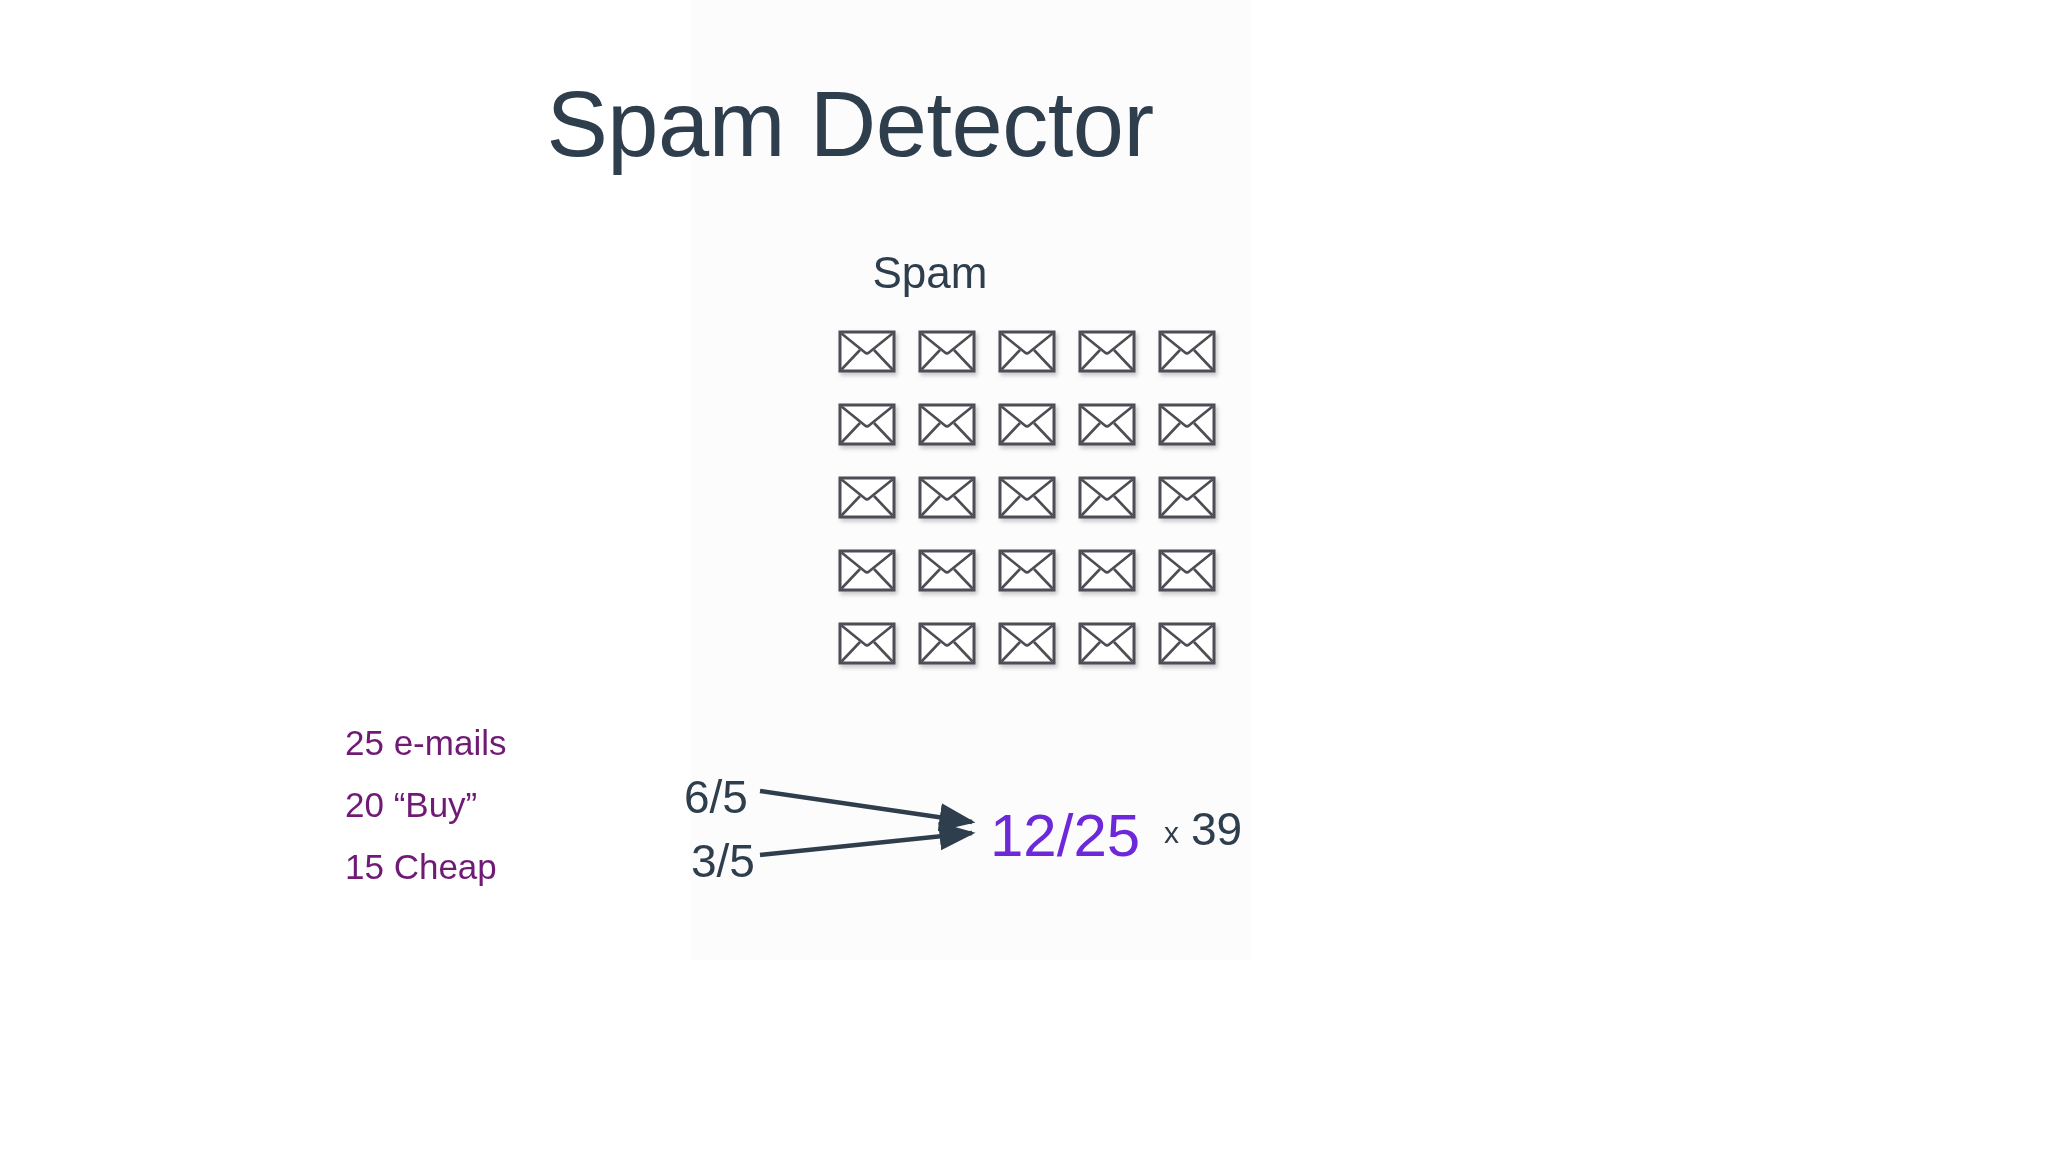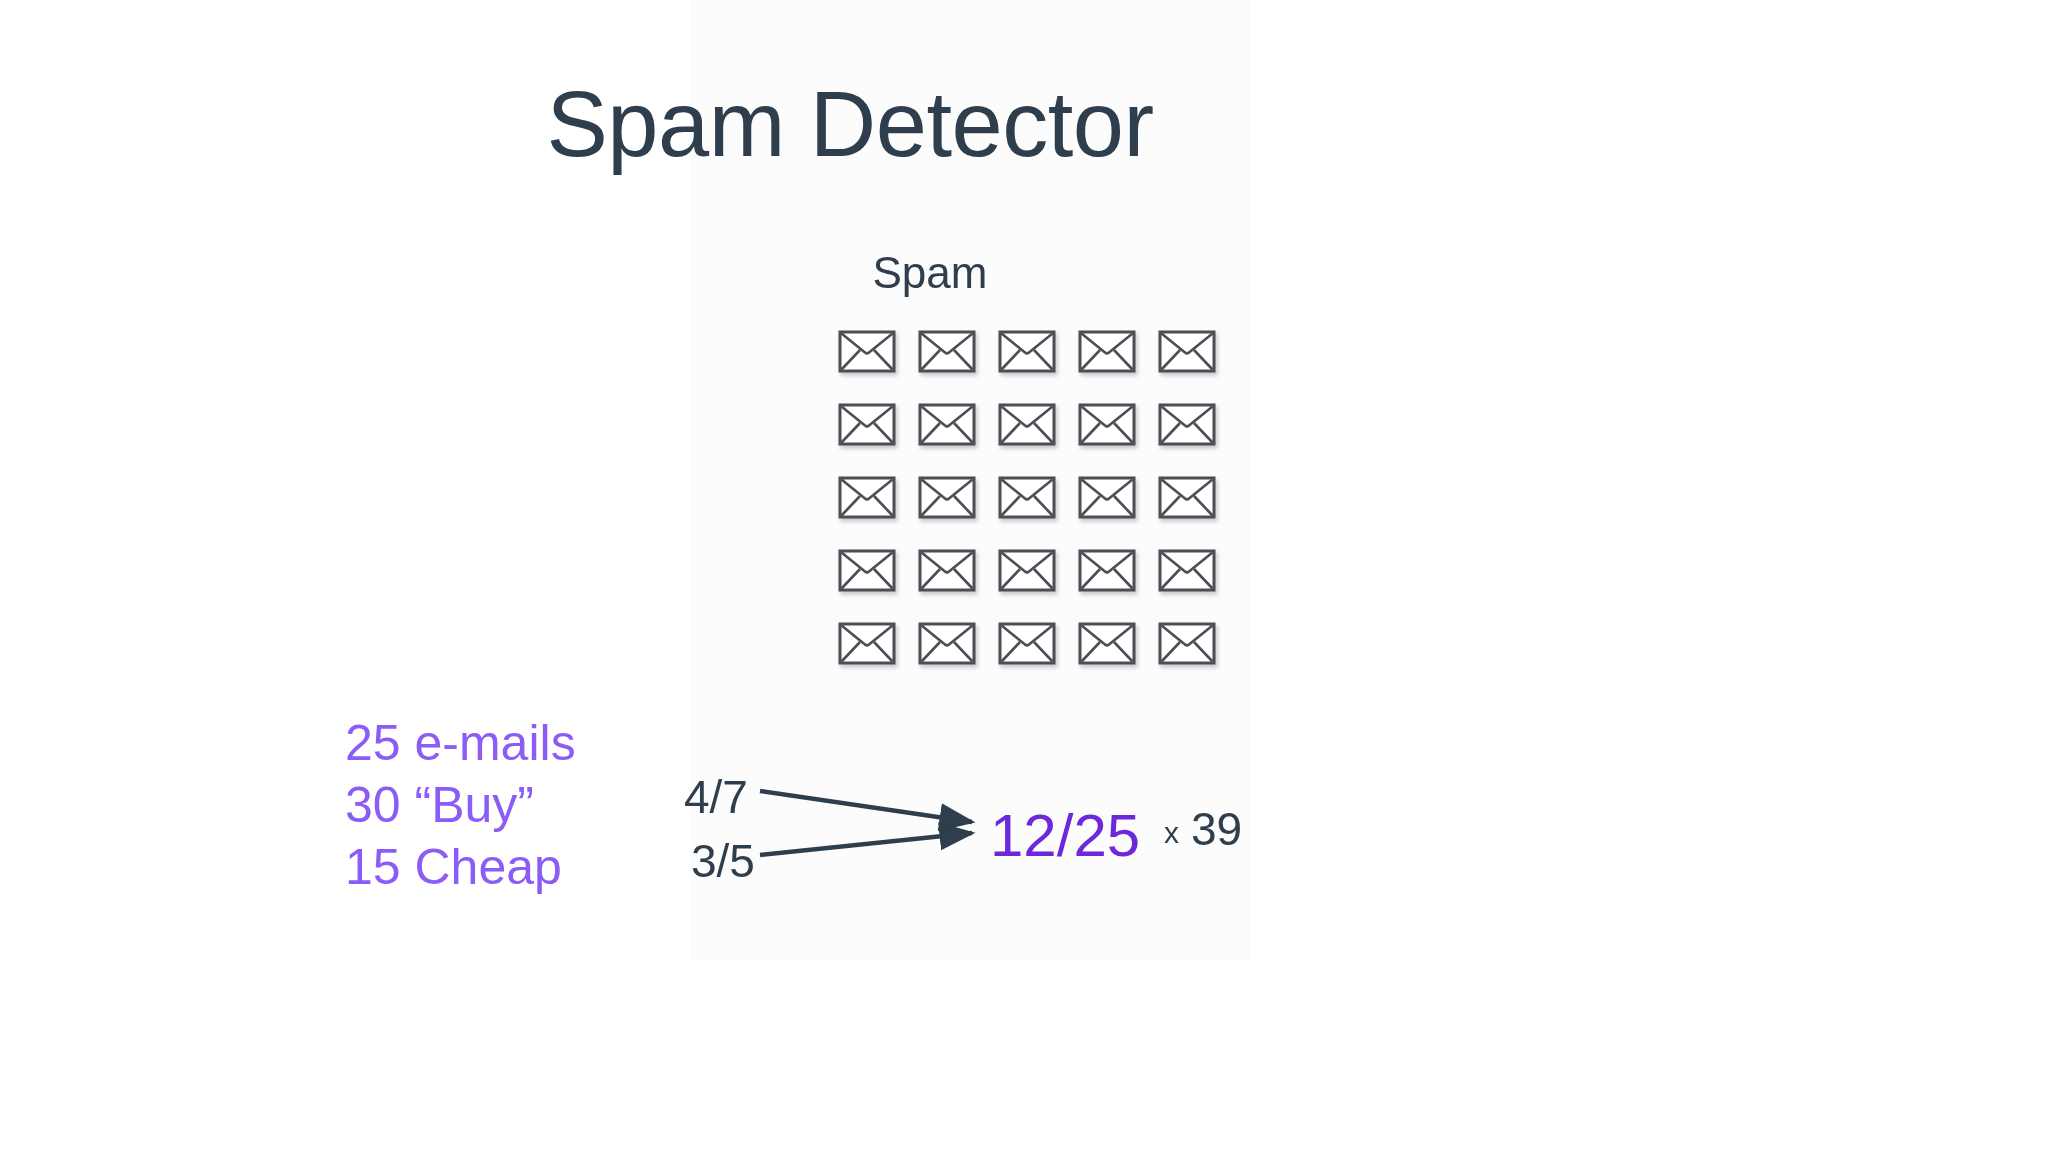--- a/index.html
+++ b/index.html
@@ -71,23 +71,23 @@
     height: 43px;
     display: block;
     filter: drop-shadow(2px 3px 2px rgba(120,120,130,0.40));
   }
 
   
   #stats-block {
     position: absolute;
     left: 345px;
     top: 712px;
-    font-size: 50px;
+    font-size: 35px;
     line-height: 62px;
-    color: #8b5cf6;
+    color: #701a75;
     white-space: nowrap;
   }
   .stats-line { display: block; }
 
   
   #computation {
     position: absolute;
     left: 684px;
     top: 770px;
     width: 620px;
@@ -295,26 +295,26 @@
     <svg class="envelope-icon" viewBox="0 0 58 43">
       <rect x="2" y="2" width="54" height="39" fill="#ffffff" stroke="#4d4d55" stroke-width="3"></rect>
       <path d="M3.5,3.5 L27,22.5 Q29,24.2 31,22.5 L54.5,3.5" fill="none" stroke="#4d4d55" stroke-width="2.6"></path>
       <path d="M3.5,39.5 L22,20" fill="none" stroke="#4d4d55" stroke-width="2.6"></path>
       <path d="M54.5,39.5 L36,20" fill="none" stroke="#4d4d55" stroke-width="2.6"></path>
     </svg>
   </div>
 
 <div id="stats-block">
   <span class="stats-line">25 e-mails</span>
-  <span class="stats-line">30 “Buy”</span>
+  <span class="stats-line">20 “Buy”</span>
   <span class="stats-line">15 Cheap</span>
 </div>
 
 <div id="computation">
-  <span class="frac-top">4/7</span>
+  <span class="frac-top">6/5</span>
   <span class="frac-bottom">3/5</span>
 
   <svg id="arrow-svg" viewBox="0 0 250 120">
     <defs>
       <marker id="ah" markerWidth="9" markerHeight="9" refX="7.4" refY="3.2" orient="auto" markerUnits="strokeWidth">
         <path d="M0,0 L8.2,3.2 L0,6.4 Z" fill="#2f3e4d"></path>
       </marker>
     </defs>
     <line x1="6" y1="21" x2="218" y2="52" stroke="#2f3e4d" stroke-width="4.4" marker-end="url(#ah)"></line>
     <line x1="6" y1="85" x2="218" y2="63" stroke="#2f3e4d" stroke-width="4.4" marker-end="url(#ah)"></line>

